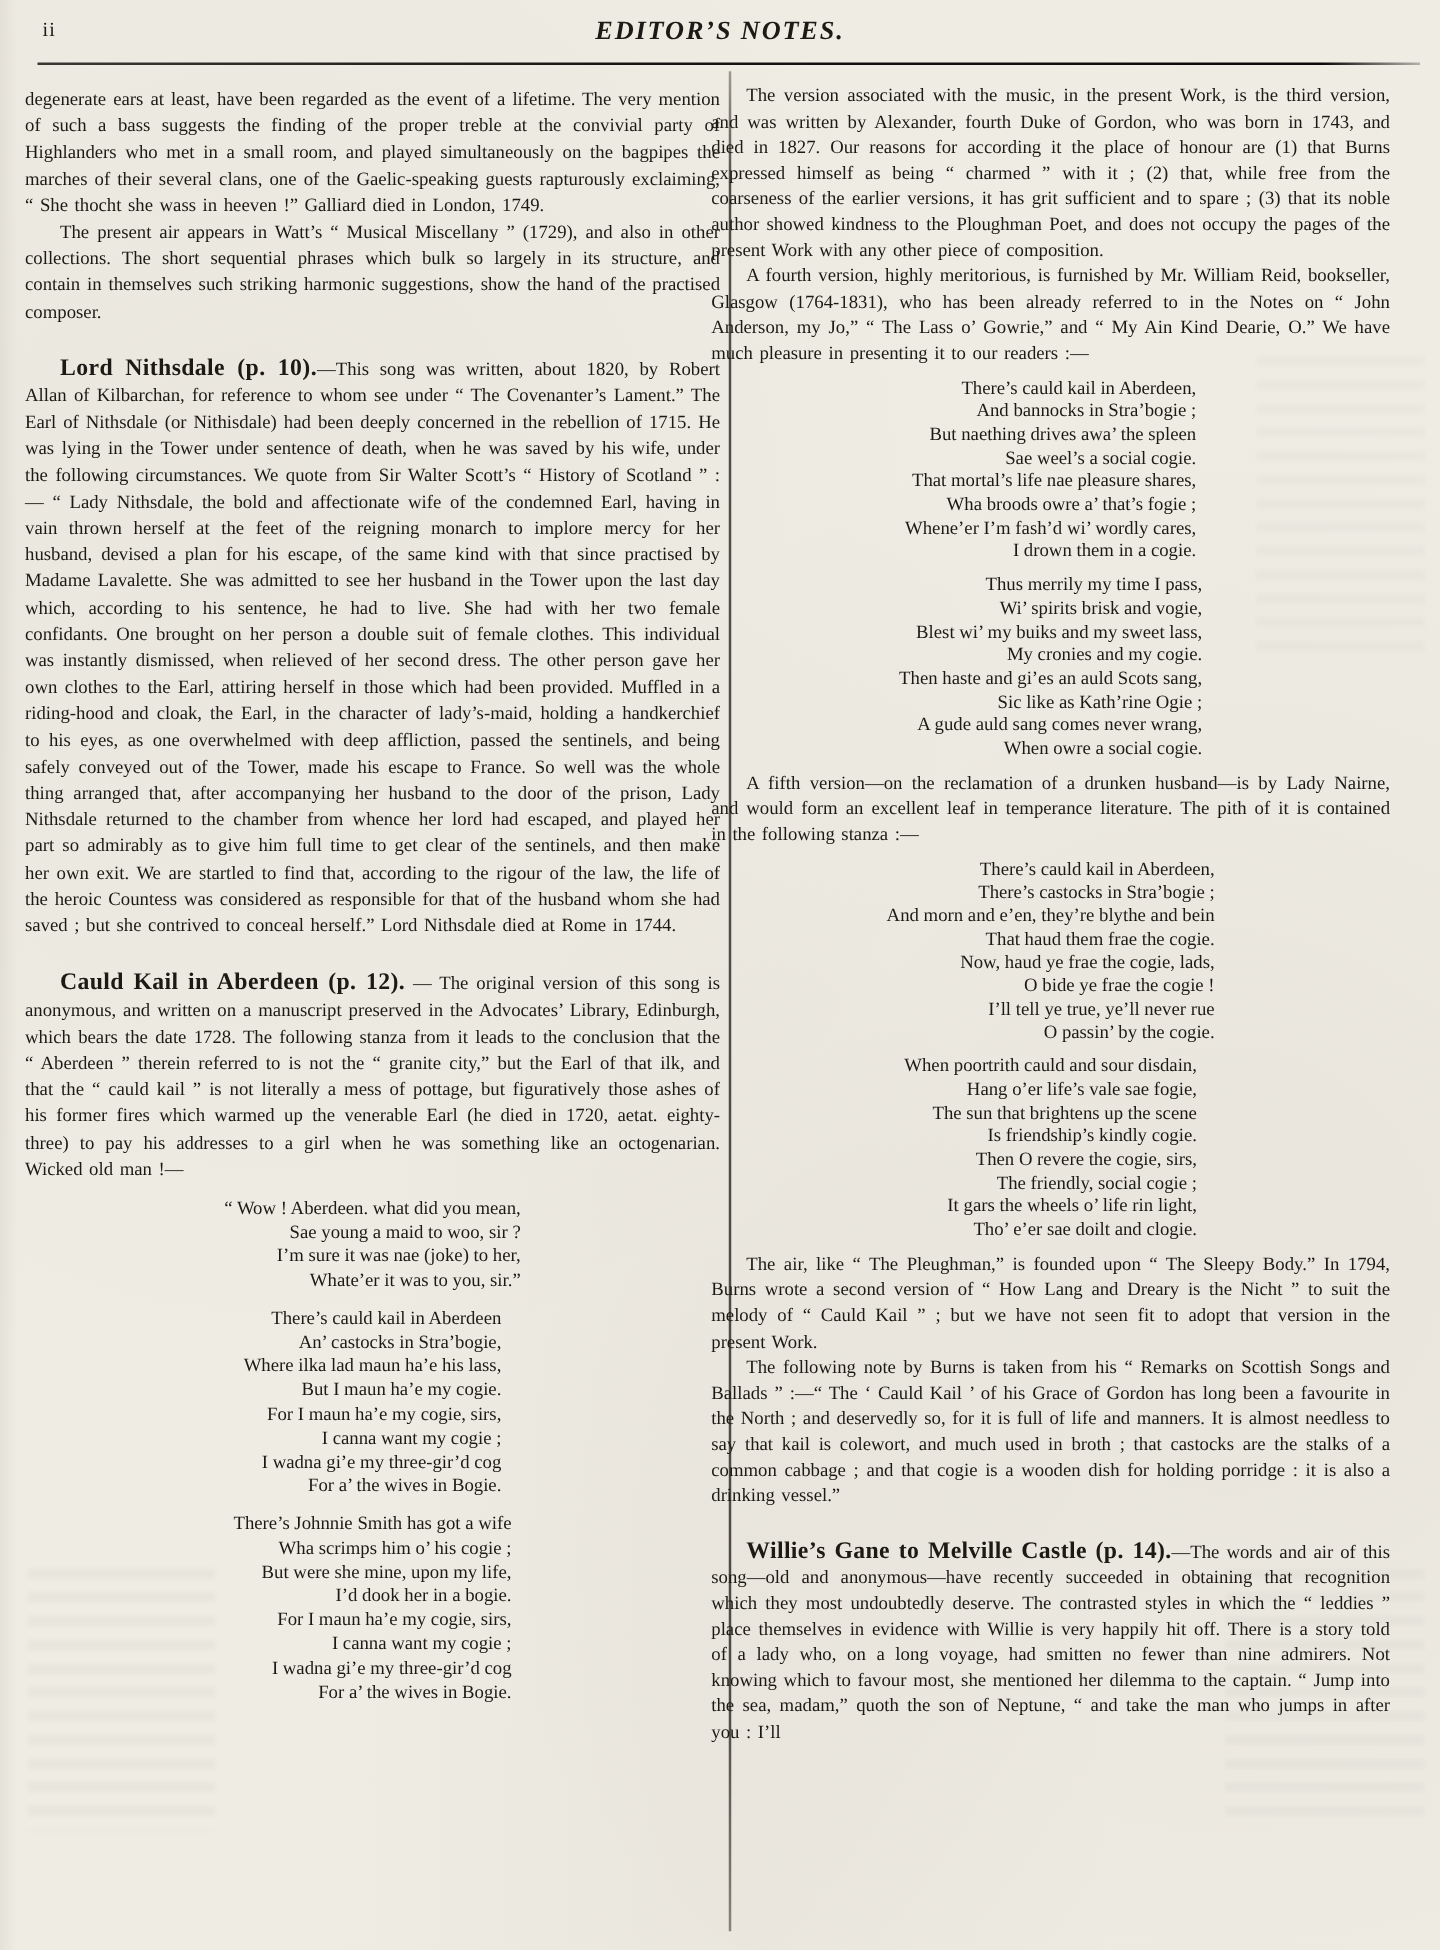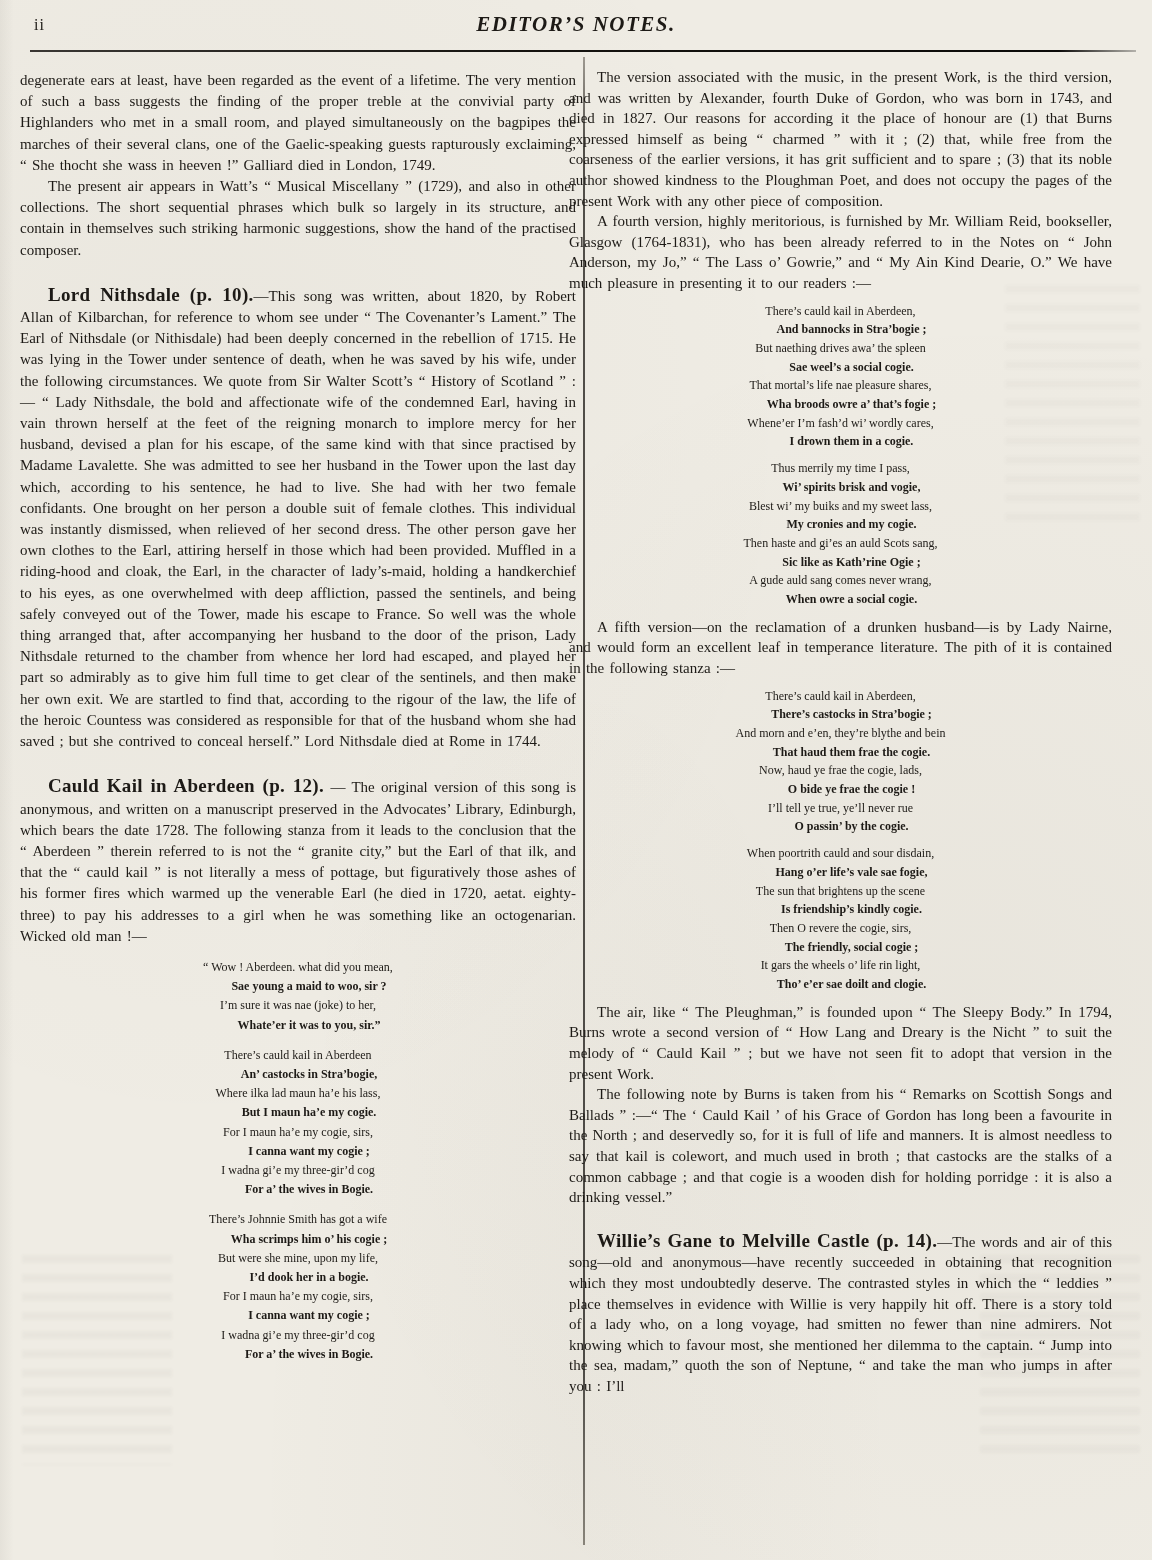--- a/index.html
+++ b/index.html
@@ -28,23 +28,23 @@
   .col{position:absolute;top:70px;}
   .col.left{left:20px;width:556px;}
   .col.right{left:569px;top:67px;width:543px;}
   .para{margin:0;text-align:justify;font-size:15px;line-height:21.2px;word-spacing:1.5px;}
   .para.indent{text-indent:28px;}
   .para.section{margin-top:23px;}
   .col.right .para{line-height:20.6px;}
   .bold{font-weight:700;font-size:19px;letter-spacing:.3px;}
   .italic{}
   .verse{margin:11px auto;width:-moz-max-content;width:max-content;max-width:96%;
-    font-size:12px;line-height:19.2px;text-align:center;}
+    font-size:15px;line-height:19.2px;text-align:right;}
   .col.right .verse{margin:8px auto;line-height:18.7px;}
-  .verse-line.vindent{padding-left:22px;font-weight:bold;}
+  .verse-line.vindent{padding-left:22px;}
   
   .smudge{position:absolute;opacity:.5;filter:blur(1.5px);pointer-events:none;
     background:repeating-linear-gradient(rgba(60,55,45,0.07) 0 8px, rgba(0,0,0,0) 8px 19px);}
   .sm1{left:22px;top:1255px;width:150px;height:210px;}
   .sm2{left:1005px;top:285px;width:135px;height:240px;opacity:.35;}
   .sm3{left:980px;top:1255px;width:160px;height:200px;opacity:.45;}
 </style>
 </head>
 <body>
 

